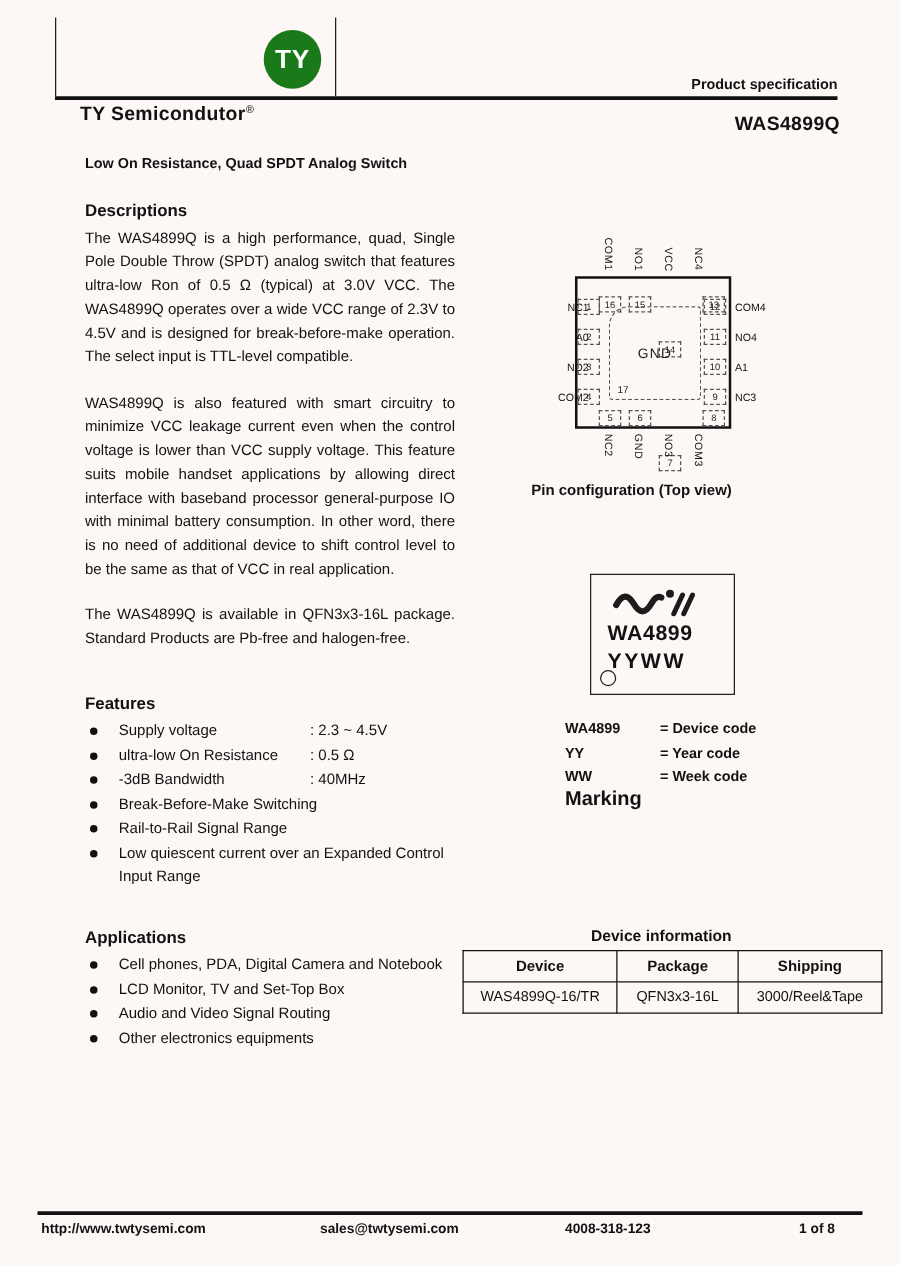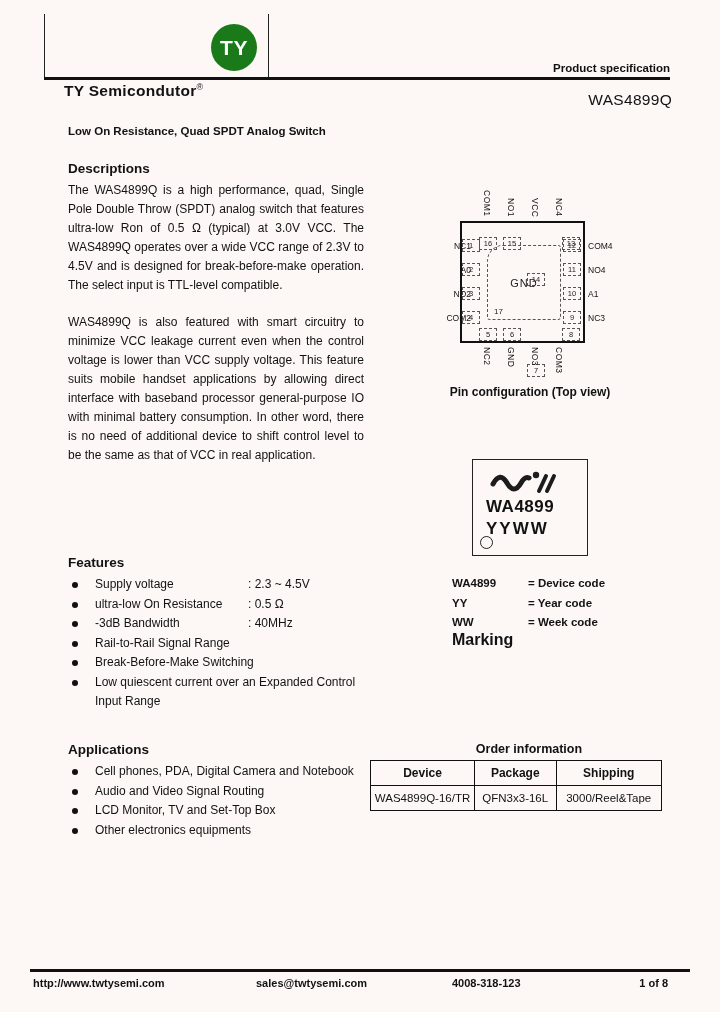--- a/index.html
+++ b/index.html
@@ -14,21 +14,21 @@
   .logo-vline { width:1px; background:#222; }
   .brand-text { font-size:15.5px; font-weight:bold; letter-spacing:0.3px; white-space:nowrap;margin-top:44px; }
   .brand-reg { font-size:9px; vertical-align:6px; font-weight:normal; }
   .logo-circle {
     width:46px; height:47px; border-radius:50%; background:#1a7a1a;
     display:flex; align-items:center; justify-content:center;
   }
   .logo-circle span { color:#fff; font-weight:bold; font-size:21px; letter-spacing:0.5px; }
   .spec-label { font-size:11.5px; font-weight:bold;text-align:right; }
   .hrule { background:#111; }
-  .part-number { font-size:15.5px; font-weight:normal; letter-spacing:0.3px; }
+  .part-number { font-size:15.5px; font-weight:bold; letter-spacing:0.3px; }
   .subtitle { font-size:11.5px; font-weight:bold; }
 
   
   .h2 { font-size:13.5px; font-weight:bold; }
   .body-text { font-size:12px; line-height:19px; text-align:justify; }
   .para { margin:0 0 18px 0; }
   .blist { width:300px; }
   .brow { position:relative; min-height:19.5px; padding-left:27px; font-size:12px; line-height:19.5px; }
   .dot { position:absolute; left:4px; top:7px; width:6px; height:6px; border-radius:50%; background:#111; }
   .bval { position:absolute; left:180px; top:0; white-space:nowrap; }
@@ -63,35 +63,35 @@
   .lright span { position:absolute; left:0; white-space:nowrap; line-height:12px; }
   .lleft span:nth-of-type(1), .lright span:nth-of-type(1) { top:57px; }
   .lleft span:nth-of-type(2), .lright span:nth-of-type(2) { top:81px; }
   .lleft span:nth-of-type(3), .lright span:nth-of-type(3) { top:105px; }
   .lleft span:nth-of-type(4), .lright span:nth-of-type(4) { top:129px; }
   .pad { left:67px; top:62px; width:74px; height:75px; box-sizing:border-box;
          border:1.5px dashed #555; border-radius:16px 3px 3px 3px;
          display:flex; align-items:center; justify-content:center; }
   .pad-gnd { font-size:11px; letter-spacing:1px; color:#222; }
   .pad-17 { position:absolute; left:6px; bottom:3px; font-size:8px; color:#222; }
-  .pincap { left:5px; top:202px; width:210px; text-align:center; font-size:12px; font-weight:bold; }
+  .pincap { left:5px; top:202px; width:210px; font-size:12px; font-weight:bold; }
 
   
   .markbox { left:472px; top:459px; width:116px; height:97px; border:1.5px solid #222; box-sizing:border-box; }
   .mark-device { position:absolute; left:13px; top:37px; font-size:17px; font-weight:bold; letter-spacing:0.5px; }
   .mark-date   { position:absolute; left:13px; top:59px; font-size:17px; font-weight:bold; letter-spacing:2px; }
   .pin1dot { position:absolute; left:7px; bottom:6px; width:11px; height:11px; border:1.5px solid #222; border-radius:50%; }
   .legend { left:452px; top:574px; width:200px; }
   .legend-row { display:flex; height:19.5px; font-size:11.5px; font-weight:bold; line-height:19.5px; }
   .legend-code { width:76px; }
   .mark-cap { left:452px; top:631px; width:130px; text-align:left; font-size:16px; font-weight:bold; }
 
   
   .order-head { left:370px; top:742px; width:318px; text-align:center; font-size:12.5px; font-weight:bold; }
-  .order-table { left:370px; top:760px; width:292px; border-collapse:collapse; font-size:11.5px; }
+  .order-table { left:370px; top:760px; width:336px; border-collapse:collapse; font-size:11.5px; }
   .order-table th, .order-table td { border:1px solid #111; text-align:center; height:24px; padding:0 2px; }
   .order-table th { font-size:12px; }
   .ct-c1 { width:116px; } .ct-c2 { width:90px; } .ct-c3 { width:108px; }
 
   
   .foot-text { font-size:11px; font-weight:bold; white-space:nowrap; }
 </style>
 </head>
 <body>
 
@@ -107,37 +107,38 @@
   </div>
   <div class="abs spec-label" style="right:50px; top:62px;">Product specification</div>
   <div class="abs hrule" style="left:44px; top:77px; width:626px; height:3px;"></div>
   <div class="abs part-number" style="right:48px; top:91px;">WAS4899Q</div>
   <div class="abs subtitle" style="left:68px; top:125px;">Low On Resistance, Quad SPDT Analog Switch</div>
 
   <div class="abs h2" style="left:68px; top:161px;">Descriptions</div>
   <div class="abs body-text" style="left:68px; top:181px; width:296px;">
     <p class="para">The WAS4899Q is a high performance, quad, Single Pole Double Throw (SPDT) analog switch that features ultra-low Ron of 0.5 Ω (typical) at 3.0V VCC. The WAS4899Q operates over a wide VCC range of 2.3V to 4.5V and is designed for break-before-make operation. The select input is TTL-level compatible.</p>
     <p class="para" style="margin-bottom:17px;">WAS4899Q is also featured with smart circuitry to minimize VCC leakage current even when the control voltage is lower than VCC supply voltage. This feature suits mobile handset applications by allowing direct interface with baseband processor general-purpose IO with minimal battery consumption. In other word, there is no need of additional device to shift control level to be the same as that of VCC in real application.</p>
+    <p class="para">The WAS4899Q is available in QFN3x3-16L package. Standard Products are Pb-free and halogen-free.</p>
   </div>
 
   <div class="abs h2" style="left:68px; top:555px;">Features</div>
   <div class="abs blist" style="left:68px; top:575px;">
     <div class="brow"><span class="dot"></span><span>Supply voltage</span><span class="bval">: 2.3 ~ 4.5V</span></div>
     <div class="brow"><span class="dot"></span><span>ultra-low On Resistance</span><span class="bval">: 0.5 Ω</span></div>
     <div class="brow"><span class="dot"></span><span>-3dB Bandwidth</span><span class="bval">: 40MHz</span></div>
+    <div class="brow"><span class="dot"></span><span>Break-Before-Make Switching</span></div>
     <div class="brow"><span class="dot"></span><span>Rail-to-Rail Signal Range</span></div>
-    <div class="brow"><span class="dot"></span><span>Break-Before-Make Switching</span></div>
     <div class="brow"><span class="dot"></span><span>Low quiescent current over an Expanded Control Input Range</span></div>
   </div>
 
   <div class="abs h2" style="left:68px; top:742px;">Applications</div>
   <div class="abs blist" style="left:68px; top:762px;">
     <div class="brow"><span class="dot"></span><span>Cell phones, PDA, Digital Camera and Notebook</span></div>
+    <div class="brow"><span class="dot"></span><span>LCD Monitor, TV and Set-Top Box</span></div>
     <div class="brow"><span class="dot"></span><span>Audio and Video Signal Routing</span></div>
-    <div class="brow"><span class="dot"></span><span>LCD Monitor, TV and Set-Top Box</span></div>
     <div class="brow"><span class="dot"></span><span>Other electronics equipments</span></div>
   </div>
 
   <div class="abs pindiag">
     <div class="abs ptoplabs">
       <span class="vlab">COM1</span>
       <span class="vlab">NO1</span>
       <span class="vlab">VCC</span>
       <span class="vlab">NC4</span>
     </div>
@@ -211,21 +212,21 @@
         <span class="legend-code">YY</span>
         <span>= Year code</span>
       </div>
     <div class="legend-row">
         <span class="legend-code">WW</span>
         <span>= Week code</span>
       </div>
   </div>
   <div class="abs mark-cap">Marking</div>
 
-  <div class="abs order-head">Order information</div>
+  <div class="abs order-head">Device information</div>
   <table class="abs order-table">
     <tbody>
         <tr>
       <th class="ct-c1">Device</th>
       <th class="ct-c2">Package</th>
       <th class="ct-c3">Shipping</th>
     </tr>
     <tr>
       <td>WAS4899Q-16/TR</td>
       <td>QFN3x3-16L</td>

